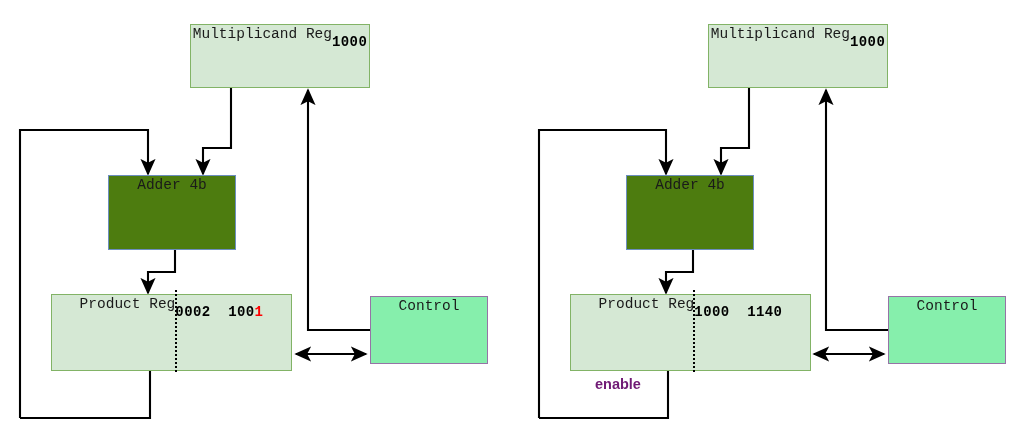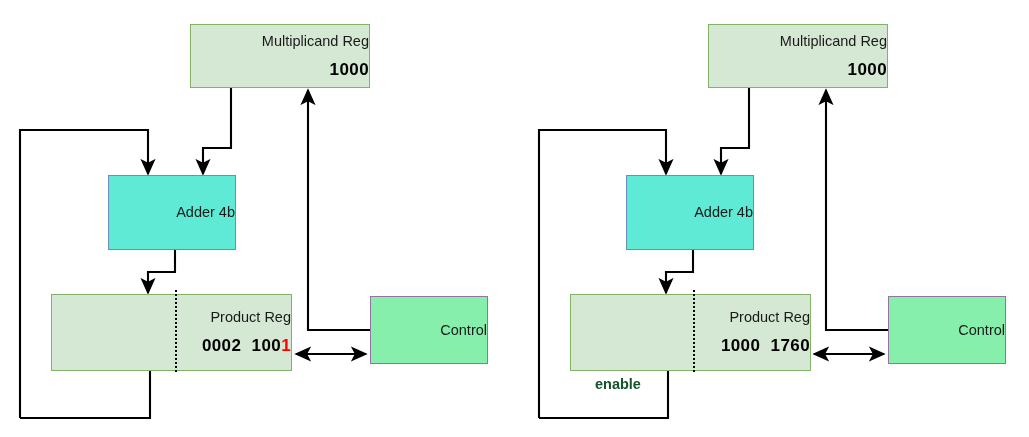--- a/index.html
+++ b/index.html
@@ -24,63 +24,64 @@
     left: 0;
     top: 0;
     width: 1029px;
     height: 437px;
     pointer-events: none;
   }
   .node {
     position: absolute;
     box-sizing: border-box;
     display: flex;
-    flex-direction: column;
-    align-items: flex-end;
+    flex-direction: row;
+    align-items: flex-start;
     justify-content: center;
     border-width: 1px;
     border-style: solid;
     color: #000000;
     text-align: center;
     line-height: 1.25;
+    font-family: Liberation Mono, monospace;
   }
   .node .title {
     font-size: 14.5px;
     font-weight: 400;
     color: #1a1a1a;
   }
   .node .value {
-    font-size: 17px;
+    font-size: 14px;
     font-weight: bold;
     color: #000000;
     margin-top: 9px;
     letter-spacing: 0.4px;
   }
   .green {
     background: #d5e8d4;
     border-color: #82b366;
   }
   .blue {
-    background: #5eead4;
+    background: #4d7c0f;
     border-color: #6c8ebf;
   }
   .purple {
     background: #86efac;
     border-color: #9673a6;
   }
   .divider {
     position: absolute;
     border-left: 2px dotted #000000;
     width: 0;
   }
   .enable-label {
     position: absolute;
     font-size: 14.5px;
     font-weight: bold;
-    color: #14532d;
+    color: #701a75;
     white-space: nowrap;
   }
   .hi {
     color: #ff0000;
   }
   .val-seg { white-space: pre; }
 </style>
 </head>
 <body>
 
@@ -150,21 +151,21 @@
     <div class="value">1000</div>
   </div>
 
   <div class="node blue" style="left:626px; top:175px; width:128px; height:75px;">
     <div class="title">Adder 4b</div>
   </div>
 
   <div class="node green" style="left:570px; top:294px; width:241px; height:77px;">
     <div class="title">Product Reg</div>
     <div class="value">
-      <span class="val-seg">1000</span><span class="val-seg">&nbsp;&nbsp;</span><span class="val-seg">1760</span><span class="val-seg hi"></span>
+      <span class="val-seg">1000</span><span class="val-seg">&nbsp;&nbsp;</span><span class="val-seg">1140</span><span class="val-seg hi"></span>
     </div>
   </div>
   <div class="divider" style="left:693px; top:290px; height:82px;"></div>
 
   <div class="enable-label" style="left:595px; top:376px;">enable</div>
 
   <div class="node purple" style="left:888px; top:296px; width:118px; height:68px;">
     <div class="title">Control</div>
   </div>
 

